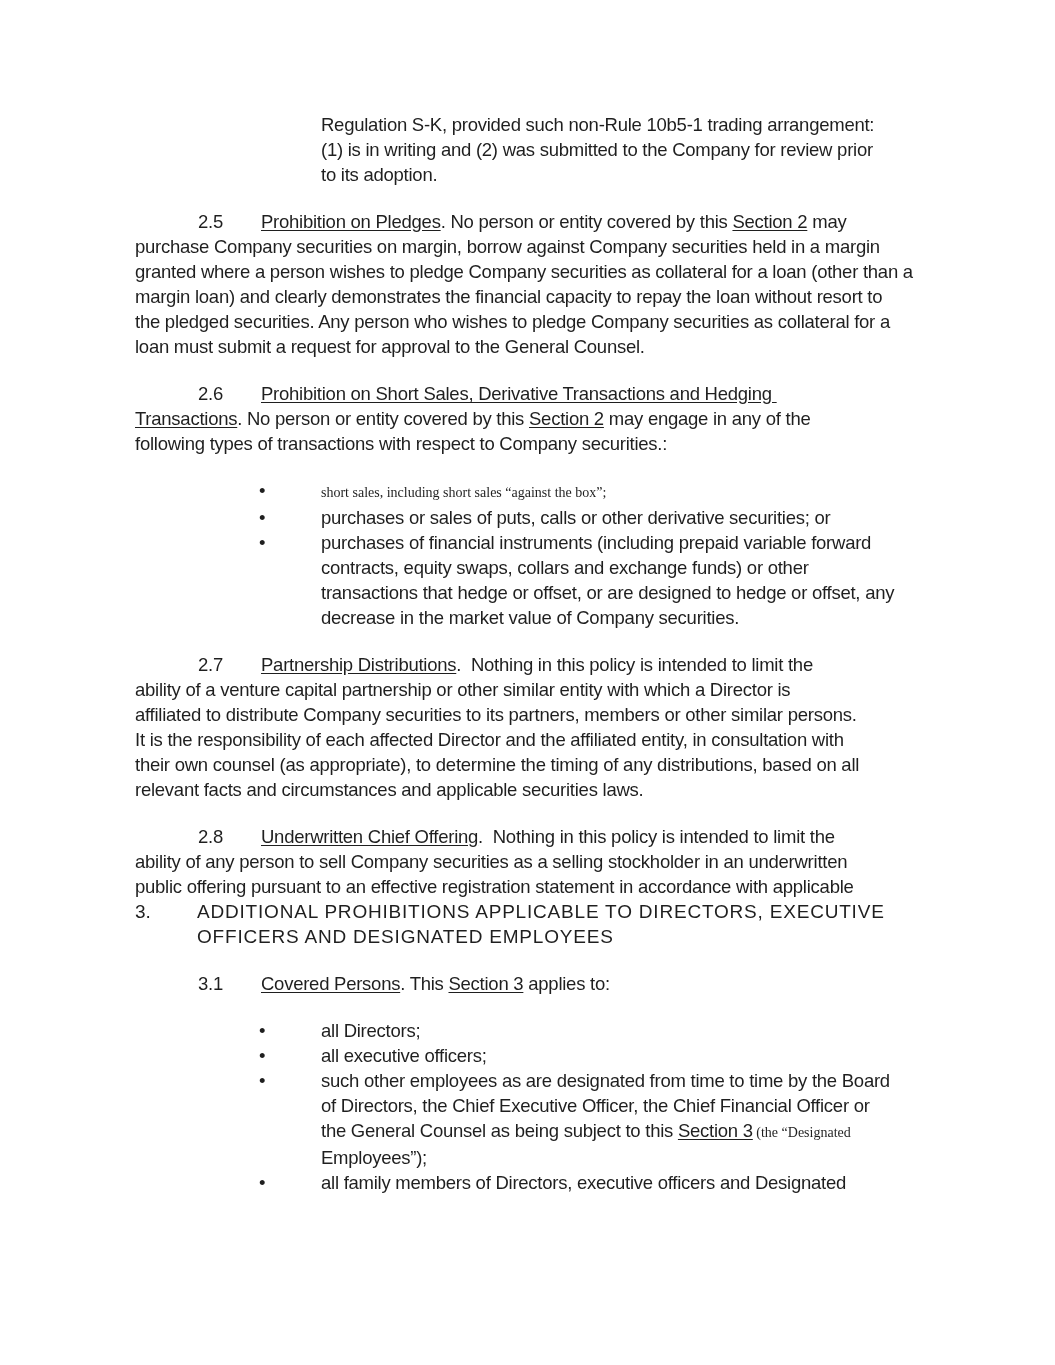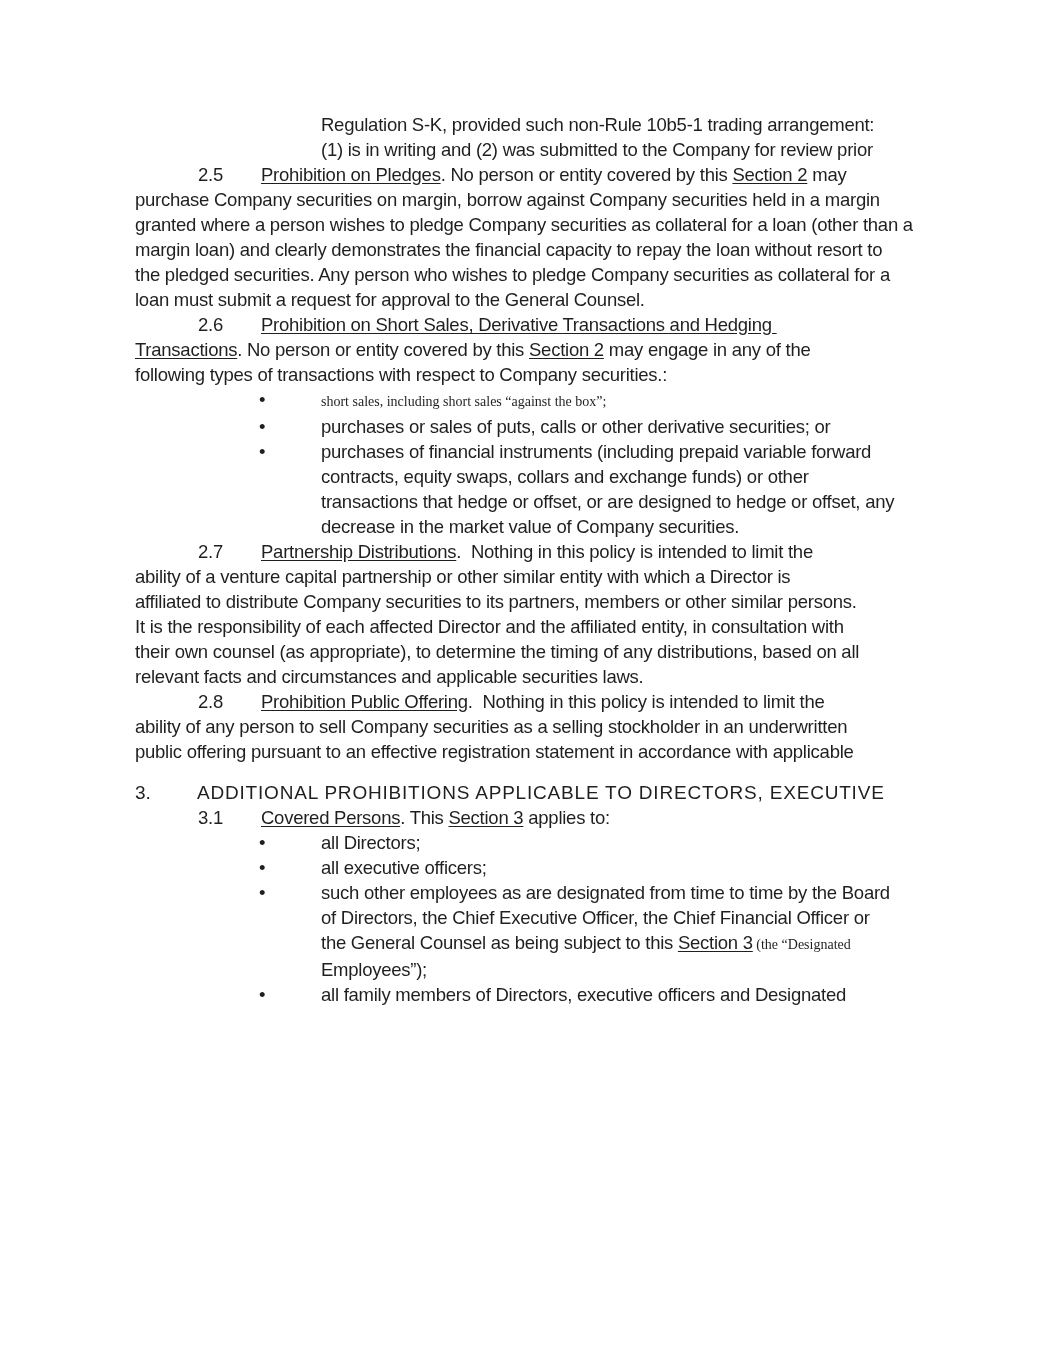--- a/index.html
+++ b/index.html
@@ -17,23 +17,23 @@
     background:#ffffff;
     box-sizing:border-box;
     padding:112px 0 0 135px;
     overflow:hidden;
   }
   .line{
     white-space:pre;
     line-height:25px;
     min-height:25px;
   }
-  .block{}
+  .block{margin-top:22px;}
   .block:first-child{margin-top:0;}
-  .block.heading{margin-top:16px;}
+  .block.heading{margin-top:0;}
   
   .block.plain{padding-left:186px;}
   
   .tab{display:inline-block;width:63px;}
   .num{display:inline-block;width:63px;}
   
   .block.heading{padding-left:62px;font-size:19px;letter-spacing:0.8px;}
   .hnum{display:inline-block;width:62px;margin-left:-62px;letter-spacing:0;}
   
   .bullet-item{padding-left:186px;}
@@ -43,20 +43,21 @@
   .serif{font-family:"Liberation Serif", serif;font-size:14px;letter-spacing:0;}
 </style>
 </head>
 <body>
 
 <div class="page">
   <div>
       <div class="block plain">
         <div class="line"><span class="">Regulation S-K, provided such non-Rule 10b5-1 trading arrangement:</span></div>
         <div class="line"><span class="">(1) is in writing and (2) was submitted to the Company for review prior</span></div>
+        <div class="line"><span class="">to its adoption.</span></div>
       </div>
       <div class="block section">
         <div class="line"><span class="tab"></span><span class="num">2.5</span><span class="u ">Prohibition on Pledges</span><span class="">. No person or entity covered by this </span><span class="u ">Section 2</span><span class=""> may</span></div>
         <div class="line"><span class="">purchase Company securities on margin, borrow against Company securities held in a margin</span></div>
         <div class="line"><span class="">granted where a person wishes to pledge Company securities as collateral for a loan (other than a</span></div>
         <div class="line"><span class="">margin loan) and clearly demonstrates the financial capacity to repay the loan without resort to</span></div>
         <div class="line"><span class="">the pledged securities. Any person who wishes to pledge Company securities as collateral for a</span></div>
         <div class="line"><span class="">loan must submit a request for approval to the General Counsel.</span></div>
       </div>
       <div class="block section">
@@ -80,26 +81,27 @@
       </div>
       <div class="block section">
         <div class="line"><span class="tab"></span><span class="num">2.7</span><span class="u ">Partnership Distributions</span><span class="">.  Nothing in this policy is intended to limit the</span></div>
         <div class="line"><span class="">ability of a venture capital partnership or other similar entity with which a Director is</span></div>
         <div class="line"><span class="">affiliated to distribute Company securities to its partners, members or other similar persons.</span></div>
         <div class="line"><span class="">It is the responsibility of each affected Director and the affiliated entity, in consultation with</span></div>
         <div class="line"><span class="">their own counsel (as appropriate), to determine the timing of any distributions, based on all</span></div>
         <div class="line"><span class="">relevant facts and circumstances and applicable securities laws.</span></div>
       </div>
       <div class="block section">
-        <div class="line"><span class="tab"></span><span class="num">2.8</span><span class="u ">Prohibition Public Offering</span><span class="">.  Nothing in this policy is intended to limit the</span></div>
+        <div class="line"><span class="tab"></span><span class="num">2.8</span><span class="u ">Underwritten Chief Offering</span><span class="">.  Nothing in this policy is intended to limit the</span></div>
         <div class="line"><span class="">ability of any person to sell Company securities as a selling stockholder in an underwritten</span></div>
         <div class="line"><span class="">public offering pursuant to an effective registration statement in accordance with applicable</span></div>
       </div>
       <div class="block heading">
         <div class="line"><span class="hnum">3.</span><span class="">ADDITIONAL PROHIBITIONS APPLICABLE TO DIRECTORS, EXECUTIVE</span></div>
+        <div class="line"><span class="">OFFICERS AND DESIGNATED EMPLOYEES</span></div>
       </div>
       <div class="block section">
         <div class="line"><span class="tab"></span><span class="num">3.1</span><span class="u ">Covered Persons</span><span class="">. This </span><span class="u ">Section 3</span><span class=""> applies to:</span></div>
       </div>
       <div class="block bullets">
         <div class="bullet-item">
           <div class="line"><span class="marker">•</span><span class="">all Directors;</span></div>
         </div>
         <div class="bullet-item">
           <div class="line"><span class="marker">•</span><span class="">all executive officers;</span></div>

